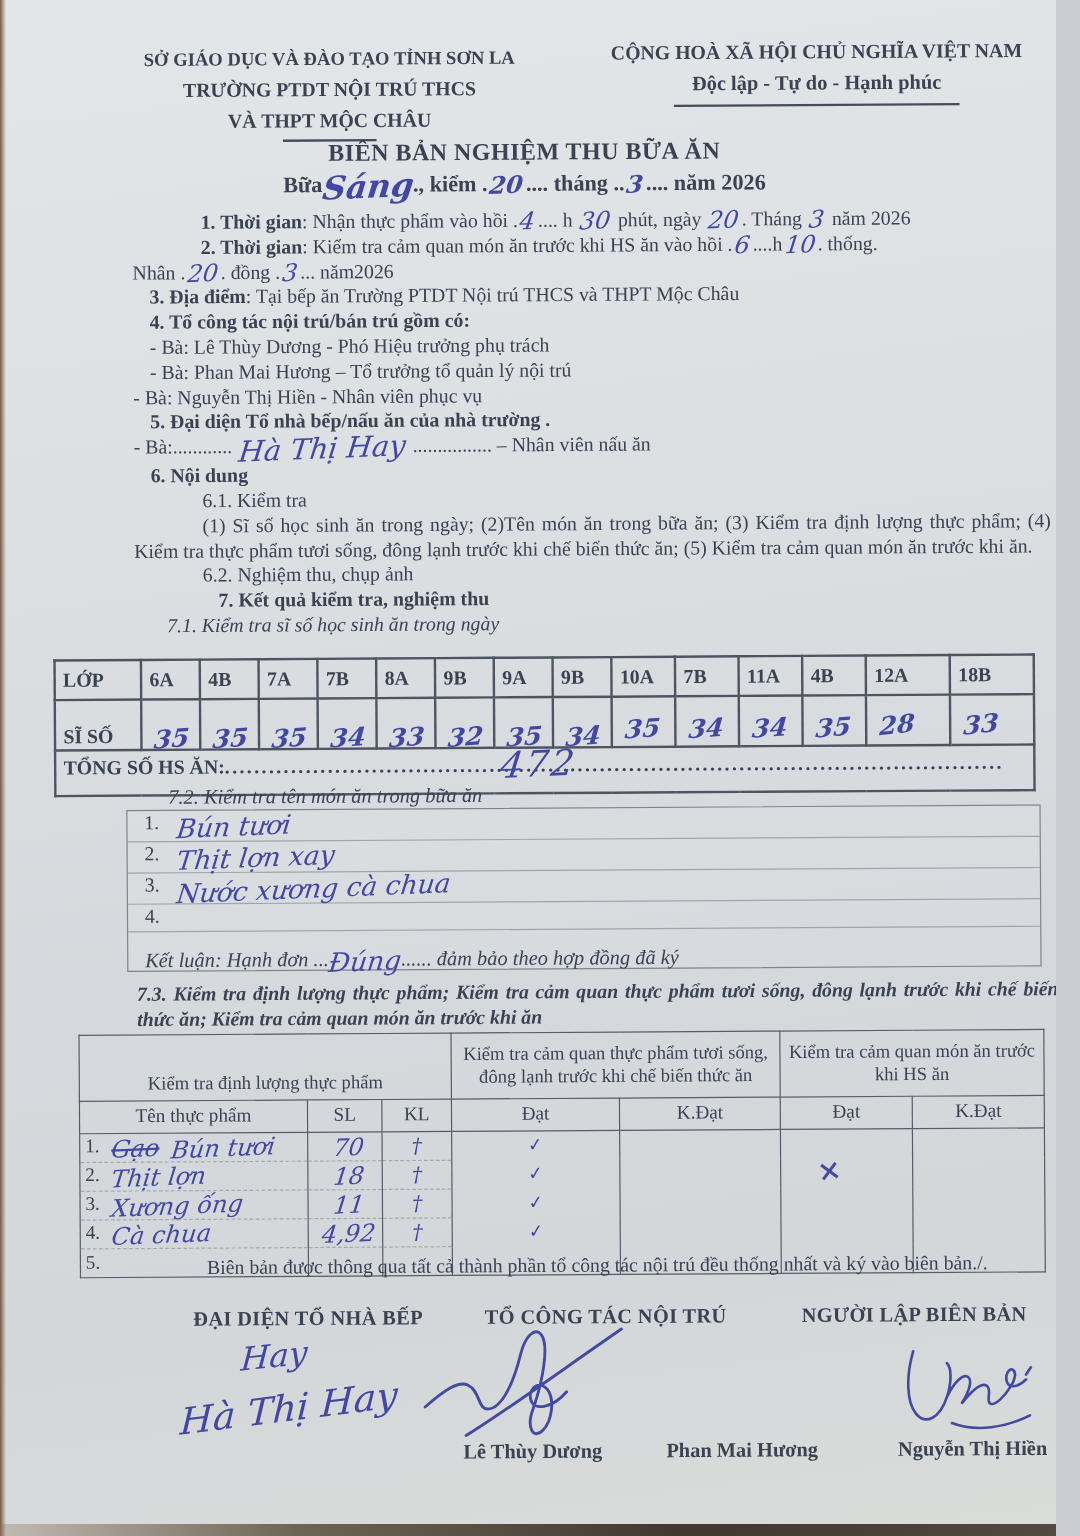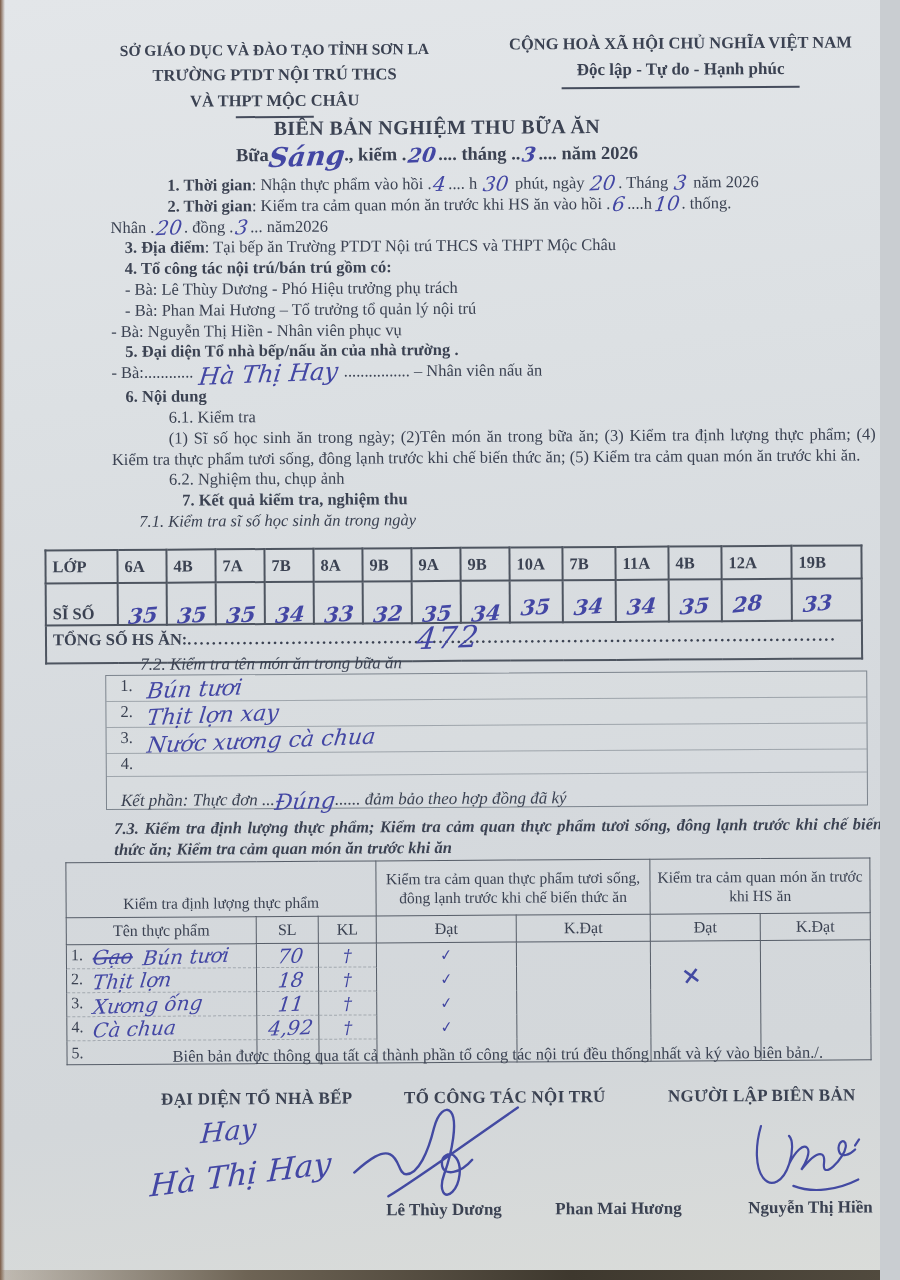--- a/index.html
+++ b/index.html
@@ -146,21 +146,21 @@
           <td>7B</td>
           <td>8A</td>
           <td>9B</td>
           <td>9A</td>
           <td>9B</td>
           <td>10A</td>
           <td>7B</td>
           <td>11A</td>
           <td>4B</td>
           <td>12A</td>
-          <td>19B</td>
+          <td>18B</td>
         </tr>
         <tr class="srow">
           <td>SĨ SỐ</td>
           <td><span class="hw sz">35</span></td>
           <td><span class="hw sz">35</span></td>
           <td><span class="hw sz">35</span></td>
           <td><span class="hw sz">34</span></td>
           <td><span class="hw sz">33</span></td>
           <td><span class="hw sz">32</span></td>
           <td><span class="hw sz">35</span></td>
@@ -194,21 +194,21 @@
       </div>
       <div class="mrow">
         <span class="no">3.</span>
         <span class="hw">Nước xương cà chua</span>
       </div>
       <div class="mrow" style="height:22px;">
         <span class="no">4.</span>
         <span class="hw"></span>
       </div>
       <div class="concl it">
-        <span>Kết phần: Thực đơn ...</span><span class="hw" style="font-size:22px;vertical-align:-4px;">Đúng</span><span>...... đảm bảo theo hợp đồng đã ký</span>
+        <span>Kết luận: Hạnh đơn ...</span><span class="hw" style="font-size:22px;vertical-align:-4px;">Đúng</span><span>...... đảm bảo theo hợp đồng đã ký</span>
       </div>
     </div>
 
     <div class="blk it b" style="top:816px;left:113px;width:768px;font-size:16.5px;line-height:21px;text-align:justify;">7.3. Kiểm tra định lượng thực phẩm; Kiểm tra cảm quan thực phẩm tươi sống, đông lạnh trước khi chế biến thức ăn;  Kiểm tra cảm quan món ăn trước khi ăn</div>
 
     <div class="blk" style="top:860px;left:64px;width:804px;">
       <table class="t2">
         <colgroup>
           <col style="width:190px">
             <col style="width:62px">

